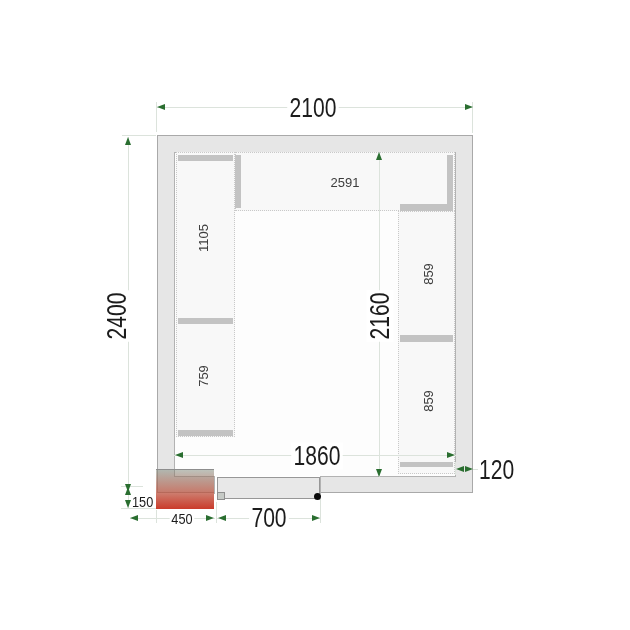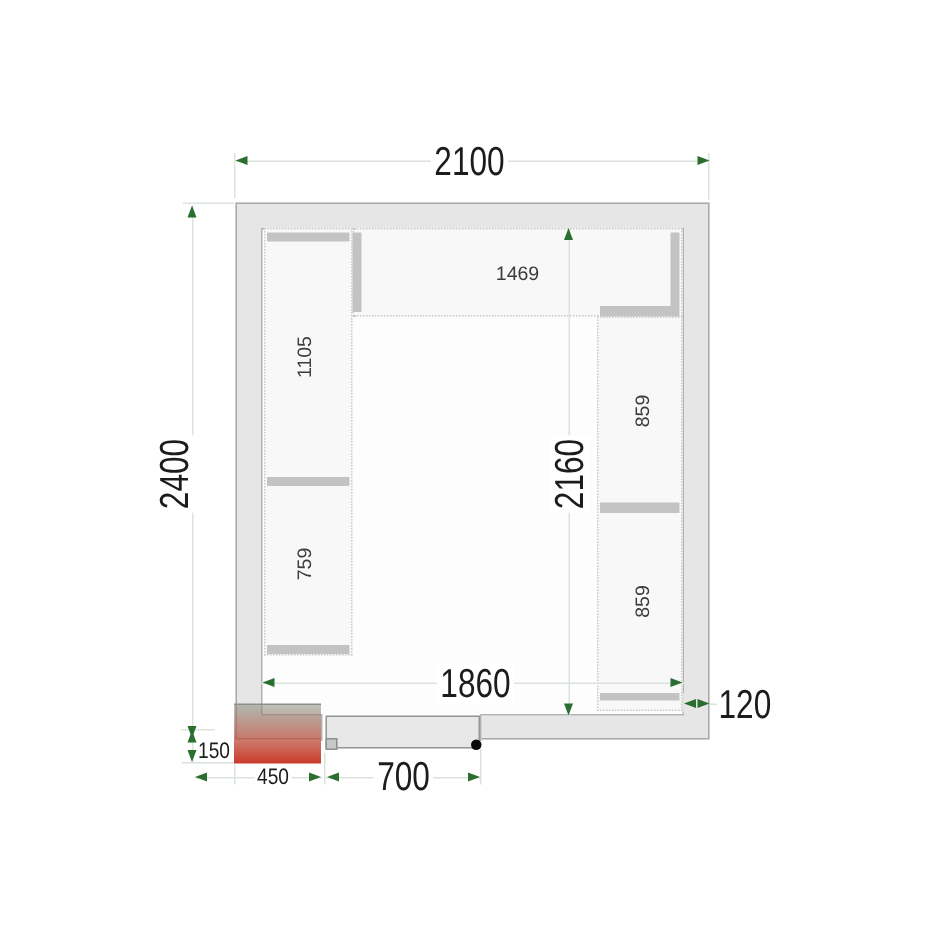--- a/index.html
+++ b/index.html
@@ -53,21 +53,21 @@
 
   <div class="abs bar" style="left:178px;top:155px;width:55px;height:6px;"></div>
   <div class="abs bar" style="left:178px;top:318px;width:55px;height:6px;"></div>
   <div class="abs bar" style="left:178px;top:430px;width:55px;height:6px;"></div>
   <div class="abs bar" style="left:235px;top:155px;width:6px;height:53px;"></div>
   <div class="abs bar" style="left:447px;top:155px;width:6px;height:49px;"></div>
   <div class="abs bar" style="left:400px;top:204px;width:53px;height:7px;"></div>
   <div class="abs bar" style="left:400px;top:335px;width:53px;height:7px;"></div>
   <div class="abs bar" style="left:400px;top:462px;width:53px;height:5px;"></div>
 
-  <div class="abs shlab" style="left:345px;top:182px;">1469</div>
+  <div class="abs shlab" style="left:345px;top:182px;">2591</div>
   <div class="abs shlab rot" style="left:203px;top:238px;">1105</div>
   <div class="abs shlab rot" style="left:203px;top:376px;">759</div>
   <div class="abs shlab rot" style="left:428px;top:274px;">859</div>
   <div class="abs shlab rot" style="left:428px;top:401px;">859</div>
 
   <div class="abs hl" style="left:157px;top:107px;width:316px;height:1px;"></div>
   <div class="abs vl" style="left:156px;top:102px;width:1px;height:30px;"></div>
   <div class="abs vl" style="left:472px;top:102px;width:1px;height:31px;"></div>
 
   <div class="abs vl" style="left:128px;top:137px;width:1px;height:356px;"></div>

